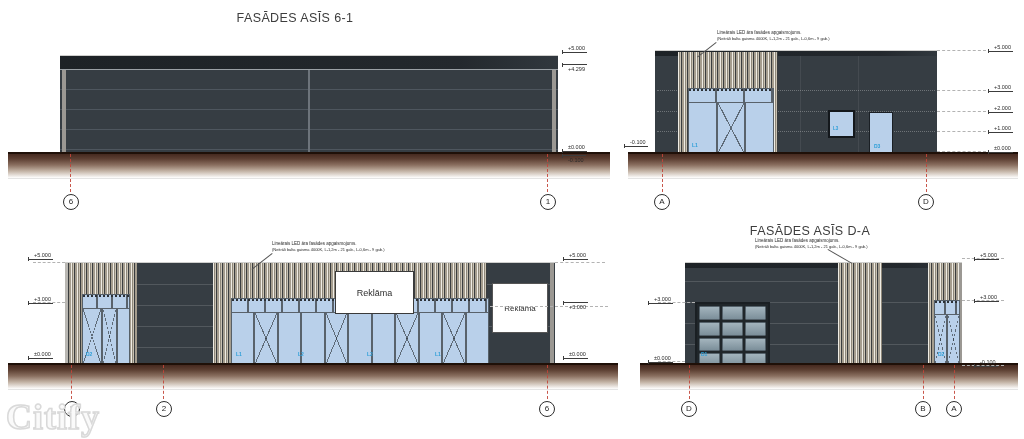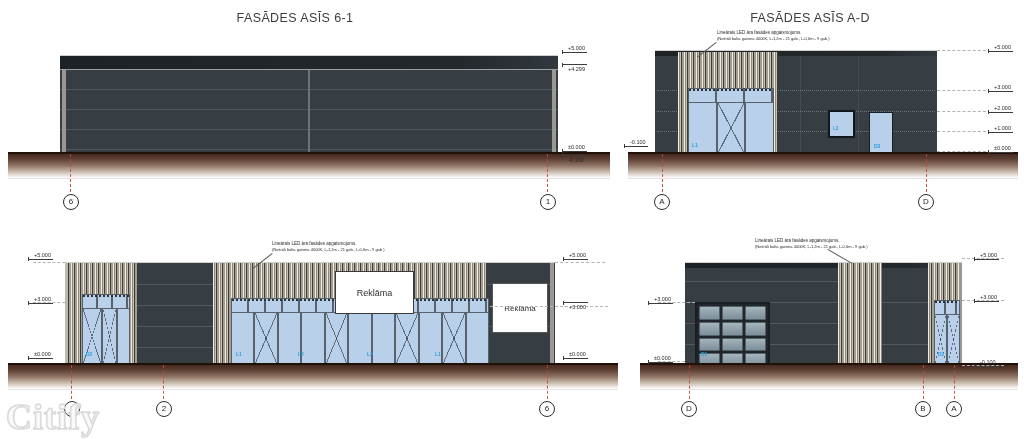--- a/index.html
+++ b/index.html
@@ -73,21 +73,20 @@
     <div class="lvl inv" style="left:562px;top:155px;">-0.100</div>
     <div class="ground" style="left:8px;top:152px;width:602px;"></div>
     <div class="gfaint" style="left:8px;top:178px;width:602px;"></div>
     <div class="axl" style="left:70px;top:154px;height:38px;"></div>
     <div class="axl" style="left:547px;top:154px;height:38px;"></div>
     <div class="axc" style="left:63px;top:194px;">6</div>
     <div class="axc" style="left:540px;top:194px;">1</div>
   </div>
 
   <div class="grp">
-    <div class="ttl" style="left:700px;top:11px;width:220px;">FASĀDES ASĪS A-D</div>
     <div class="bld" style="left:655px;top:50px;width:282px;height:102px;"></div>
     <div class="parapet" style="left:655px;top:51px;width:282px;height:5px;border-bottom:none;"></div>
     <div class="dotl" style="left:657px;top:90px;width:278px;"></div>
     <div class="dotl" style="left:657px;top:111px;width:278px;"></div>
     <div class="dotl" style="left:657px;top:131px;width:278px;"></div>
     <div class="seam" style="left:800px;top:56px;height:96px;"></div>
     <div class="seam" style="left:858px;top:56px;height:96px;"></div>
     <div class="slats" style="left:678px;top:52px;width:100px;height:100px;"></div>
     <div class="unit" style="left:688px;top:88px;width:84px;height:64px;">
       <div class="transom" style="height:13px;background:repeating-linear-gradient(90deg,#b9d0ea 0 26px,#59626b 26px 28px);"></div>
@@ -189,20 +188,21 @@
     <div class="axc" style="left:156px;top:401px;">2</div>
     <div class="axc" style="left:539px;top:401px;">6</div>
     <div class="note" style="left:272px;top:241px;">
       <div>Lineārais LED āra fasādes apgaismojums.</div>
       <div style="font-size:4px;">(Neitrāli balta gaisma 4000K, L-1,2m - 21 gab., L-0,6m - 9 gab.)</div>
     </div>
     <div class="leader leader-l" style="left:246px;top:253px;width:26px;"></div>
   </div>
 
   <div class="grp">
+    <div class="ttl" style="left:700px;top:224px;width:220px;">FASĀDES ASĪS D-A</div>
     <div class="bld" style="left:685px;top:262px;width:277px;height:101px;"></div>
     <div class="parapet" style="left:685px;top:263px;width:277px;height:5px;border-bottom:none;"></div>
     <div class="hline" style="left:685px;top:281px;width:153px;"></div>
     <div class="hline" style="left:685px;top:302px;width:153px;"></div>
     <div class="hline" style="left:685px;top:323px;width:153px;"></div>
     <div class="hline" style="left:685px;top:344px;width:153px;"></div>
     <div class="hline" style="left:882px;top:302px;width:46px;"></div>
     <div class="hline" style="left:882px;top:344px;width:46px;"></div>
     <div class="garage" style="left:695px;top:302px;width:67px;height:61px;">
       <div class="gpanel"></div>

